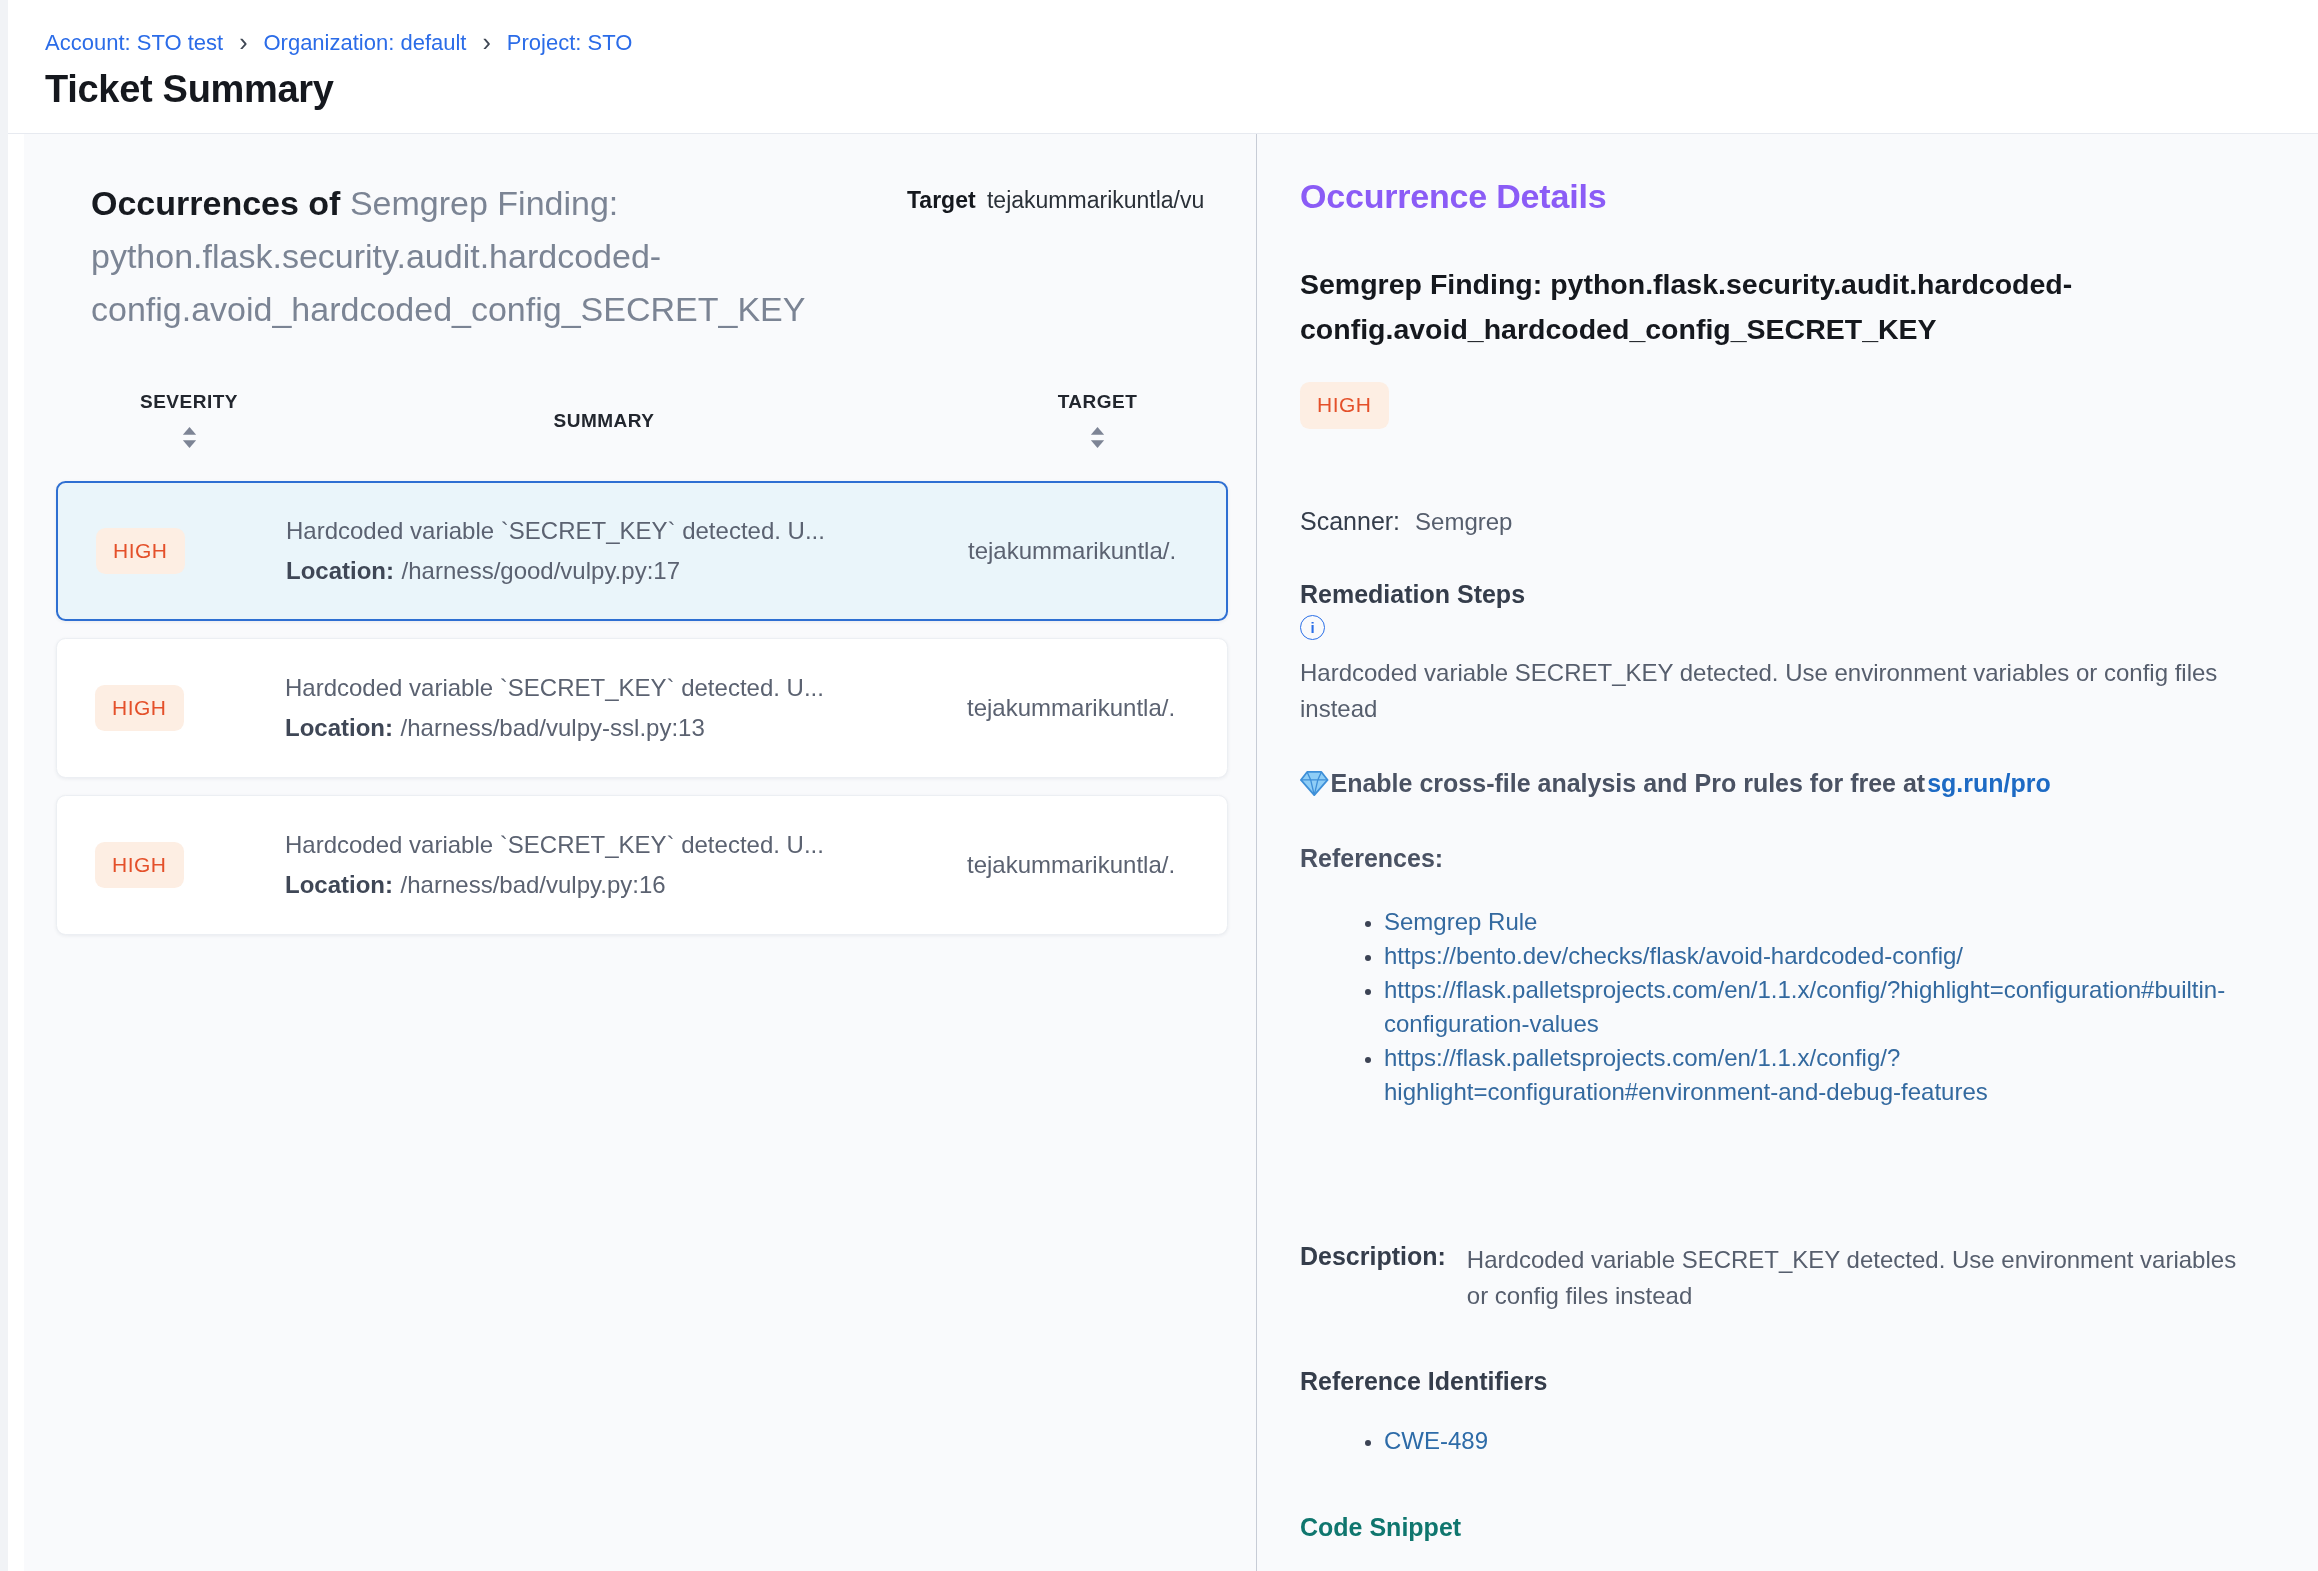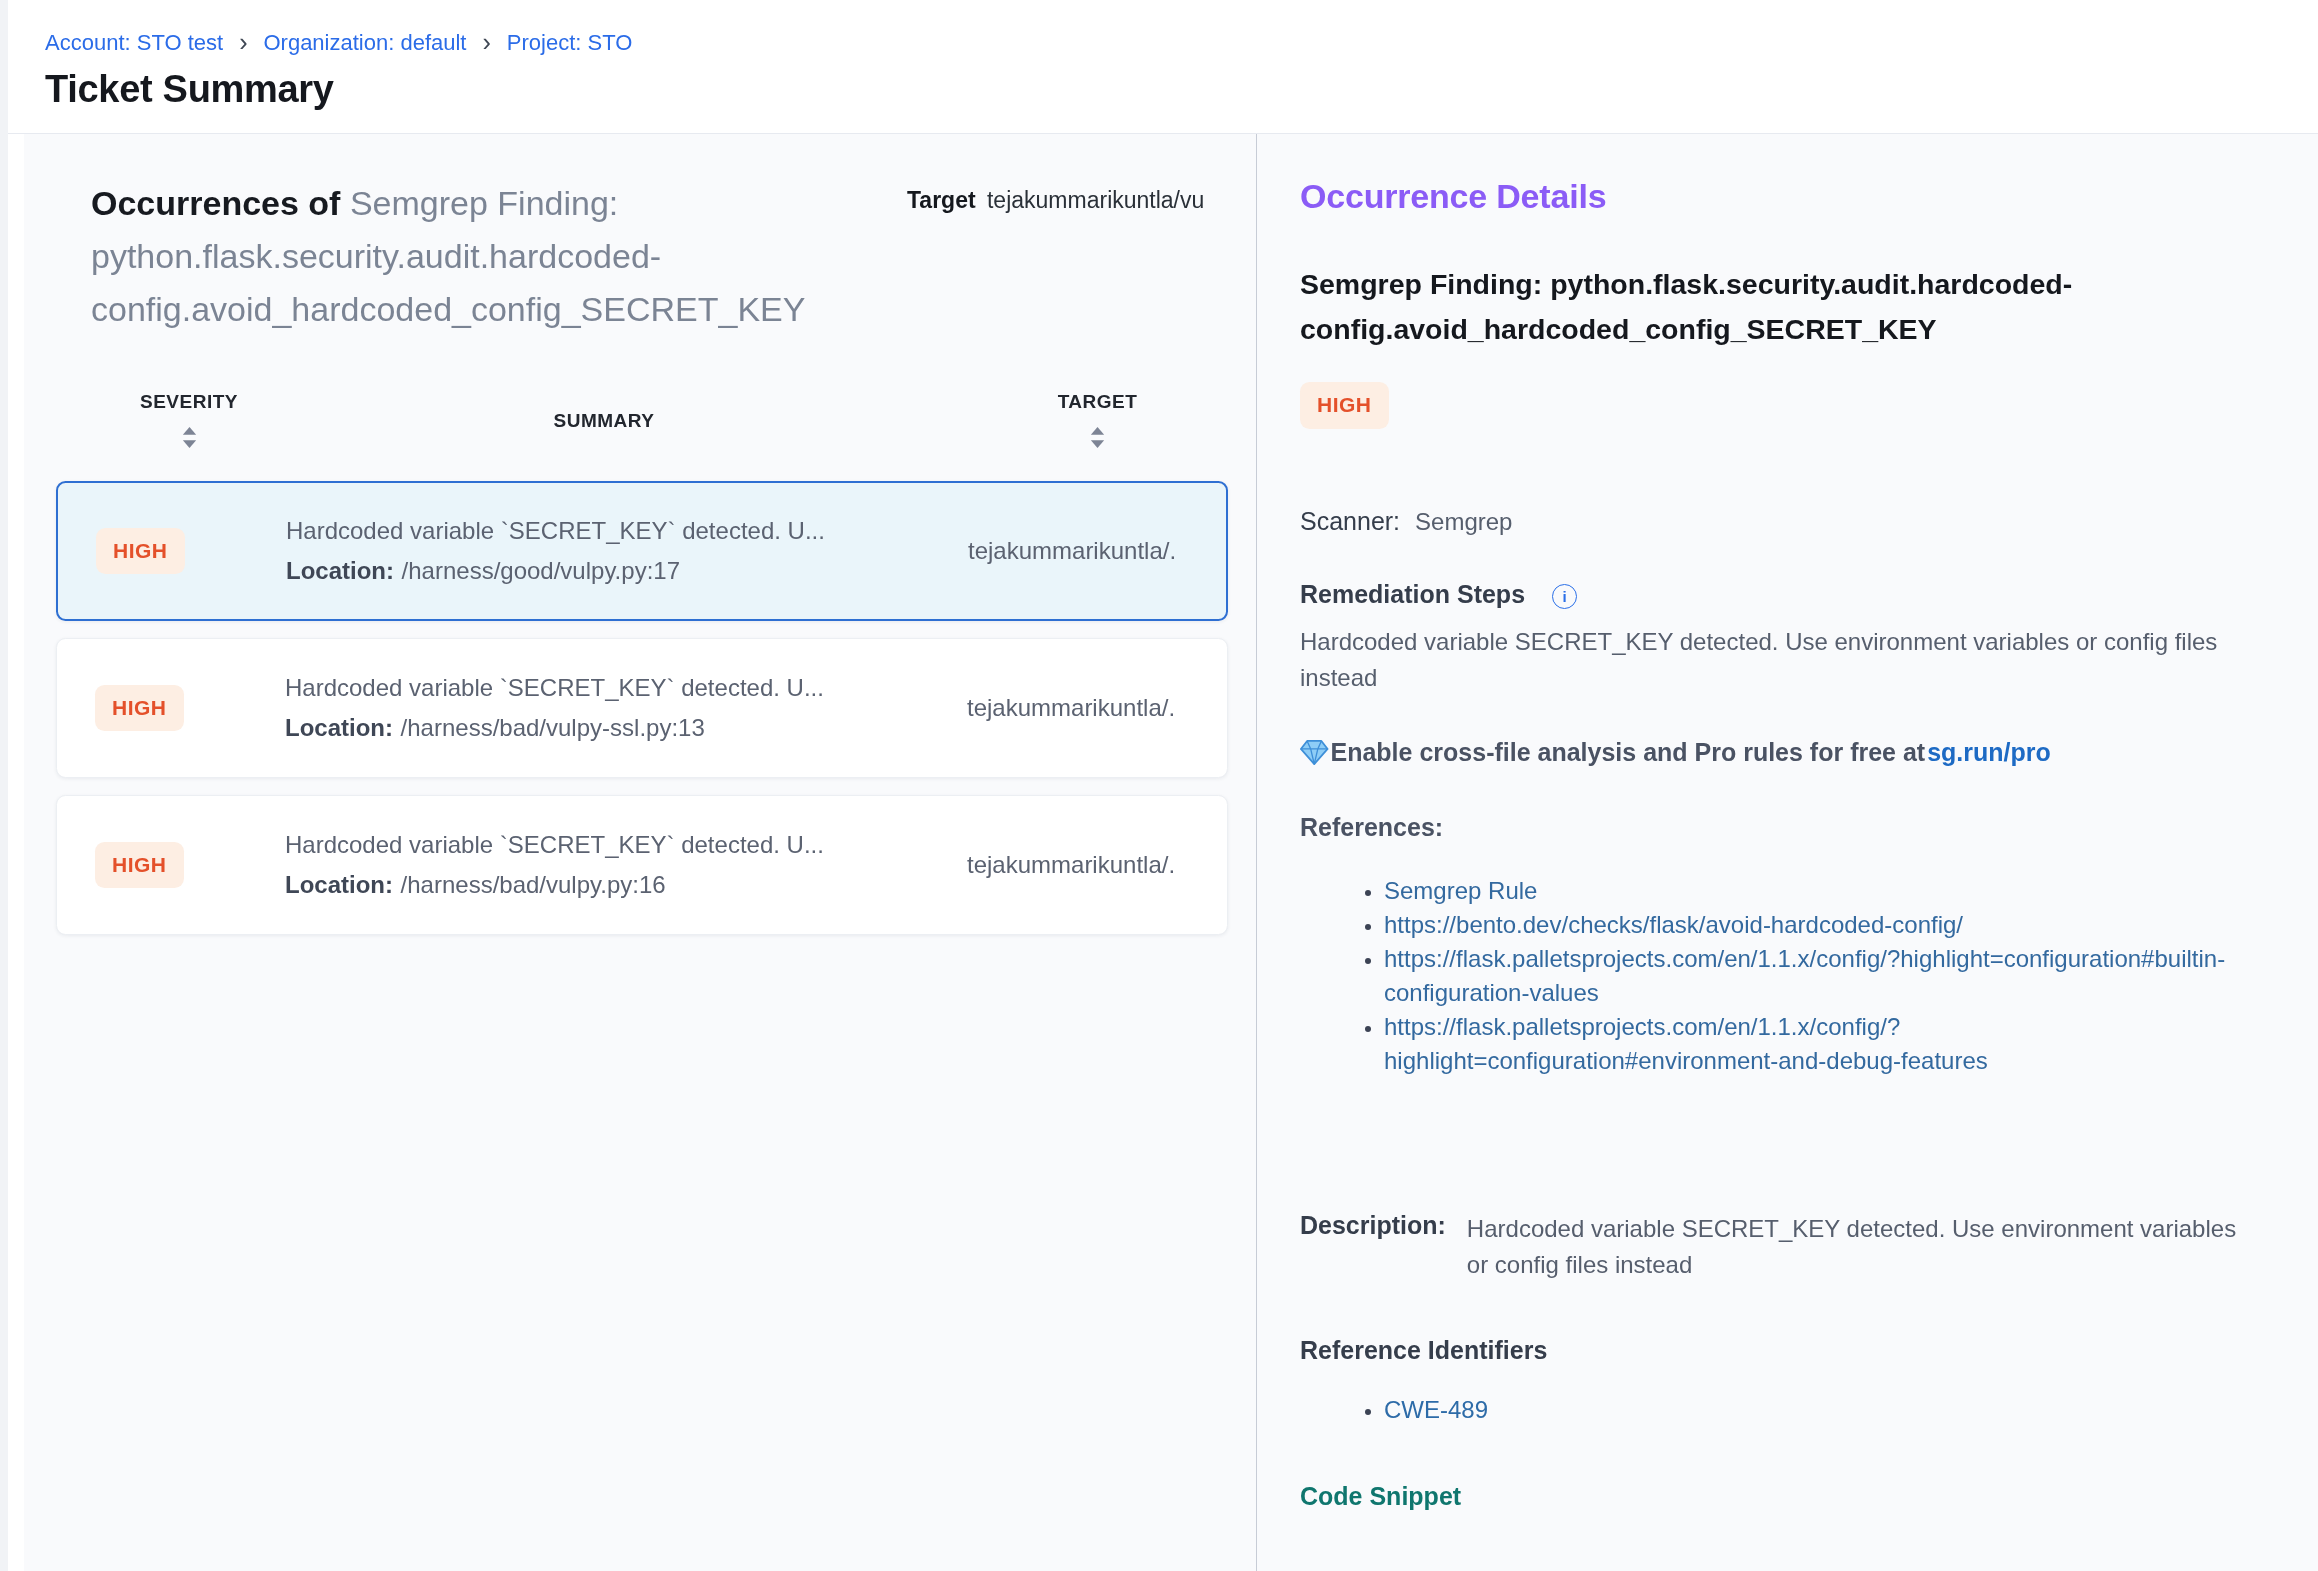--- a/index.html
+++ b/index.html
@@ -33,34 +33,34 @@
   .th{font-size:19px;font-weight:700;letter-spacing:0.5px;color:#22262e;display:flex;align-items:center;gap:11.4px;cursor:pointer;flex-direction:column;}
   .th-summary{padding-left:20px;}
   .th-target{padding-left:102px;}
   .sort-icon{flex:0 0 auto;display:inline-flex;}
 
   .rows{margin:42px 0 0 32px;width:1172px;}
   .row{display:grid;grid-template-columns:190px 620px 285px;align-items:center;box-sizing:border-box;
        padding:0 38px;height:140px;background:#ffffff;border:1px solid #eceff3;border-radius:9.5px;
        margin-bottom:17px;box-shadow:0 1px 3.8px rgba(35,45,65,0.07);cursor:pointer;}
   .row.selected{background:#eaf5fa;border:2.9px solid #2e6fd2;}
-  .badge{display:inline-block;background:#fdeee3;color:#e4502a;font-weight:700;font-size:21px;
+  .badge{display:inline-block;background:#fdeee3;color:#e4502a;font-weight:400;font-size:21px;
          letter-spacing:0.5px;padding:11.4px 17px;border-radius:9.5px;}
   .sum-line1{font-size:24px;color:#5b6271;margin-bottom:12.4px;}
   .sum-line2{font-size:24px;color:#5b6271;}
   .sum-line2 .lbl{font-weight:700;color:#3f4756;margin-right:7.6px;}
   .row-target{font-size:24px;color:#5b6271;padding-left:62px;white-space:nowrap;overflow:hidden;}
 
   
   .od-heading{margin:0;font-size:34px;font-weight:700;color:#8b5cf6;letter-spacing:-0.2px;}
   .finding-title{margin-top:46px;font-size:28.5px;line-height:45px;font-weight:700;color:#15181e;}
   .badge-line{margin-top:30px;}
   .scanner{margin-top:78px;font-size:24px;color:#565e6d;}
   .scanner .lbl{font-weight:400;font-size:25px;color:#353d4b;margin-right:15px;}
-  .remed-label{margin-top:44px;font-size:25px;font-weight:700;color:#353d4b;display:flex;align-items:flex-end;gap:27px;}
+  .remed-label{margin-top:44px;font-size:25px;font-weight:700;color:#353d4b;display:flex;align-items:flex-start;gap:6px;flex-direction:column;}
   .info-icon{width:23px;height:23px;border:1.9px solid #2a6fe8;border-radius:50%;color:#2a6fe8;
              display:inline-flex;align-items:center;justify-content:center;font-size:15px;font-weight:700;cursor:pointer;}
   .info-icon::before{content:"i";}
   .remed-text{margin-top:15px;font-size:24px;line-height:36px;color:#565e6d;max-width:1008px;}
   .pro-tip{margin-top:42px;font-size:25px;font-weight:700;color:#4a5263;display:flex;align-items:center;gap:2px;}
   .pro-tip a{color:#1d6ac4;text-decoration:none;cursor:pointer;}
   .gem-icon{display:inline-flex;flex:0 0 auto;}
   .refs-label{margin-top:46px;font-size:25px;font-weight:700;color:#4a5263;}
   ul.refs{margin:32px 0 0 0;padding-left:84px;max-width:932px;}
   ul.refs li{font-size:24px;line-height:34px;color:#33699f;}

